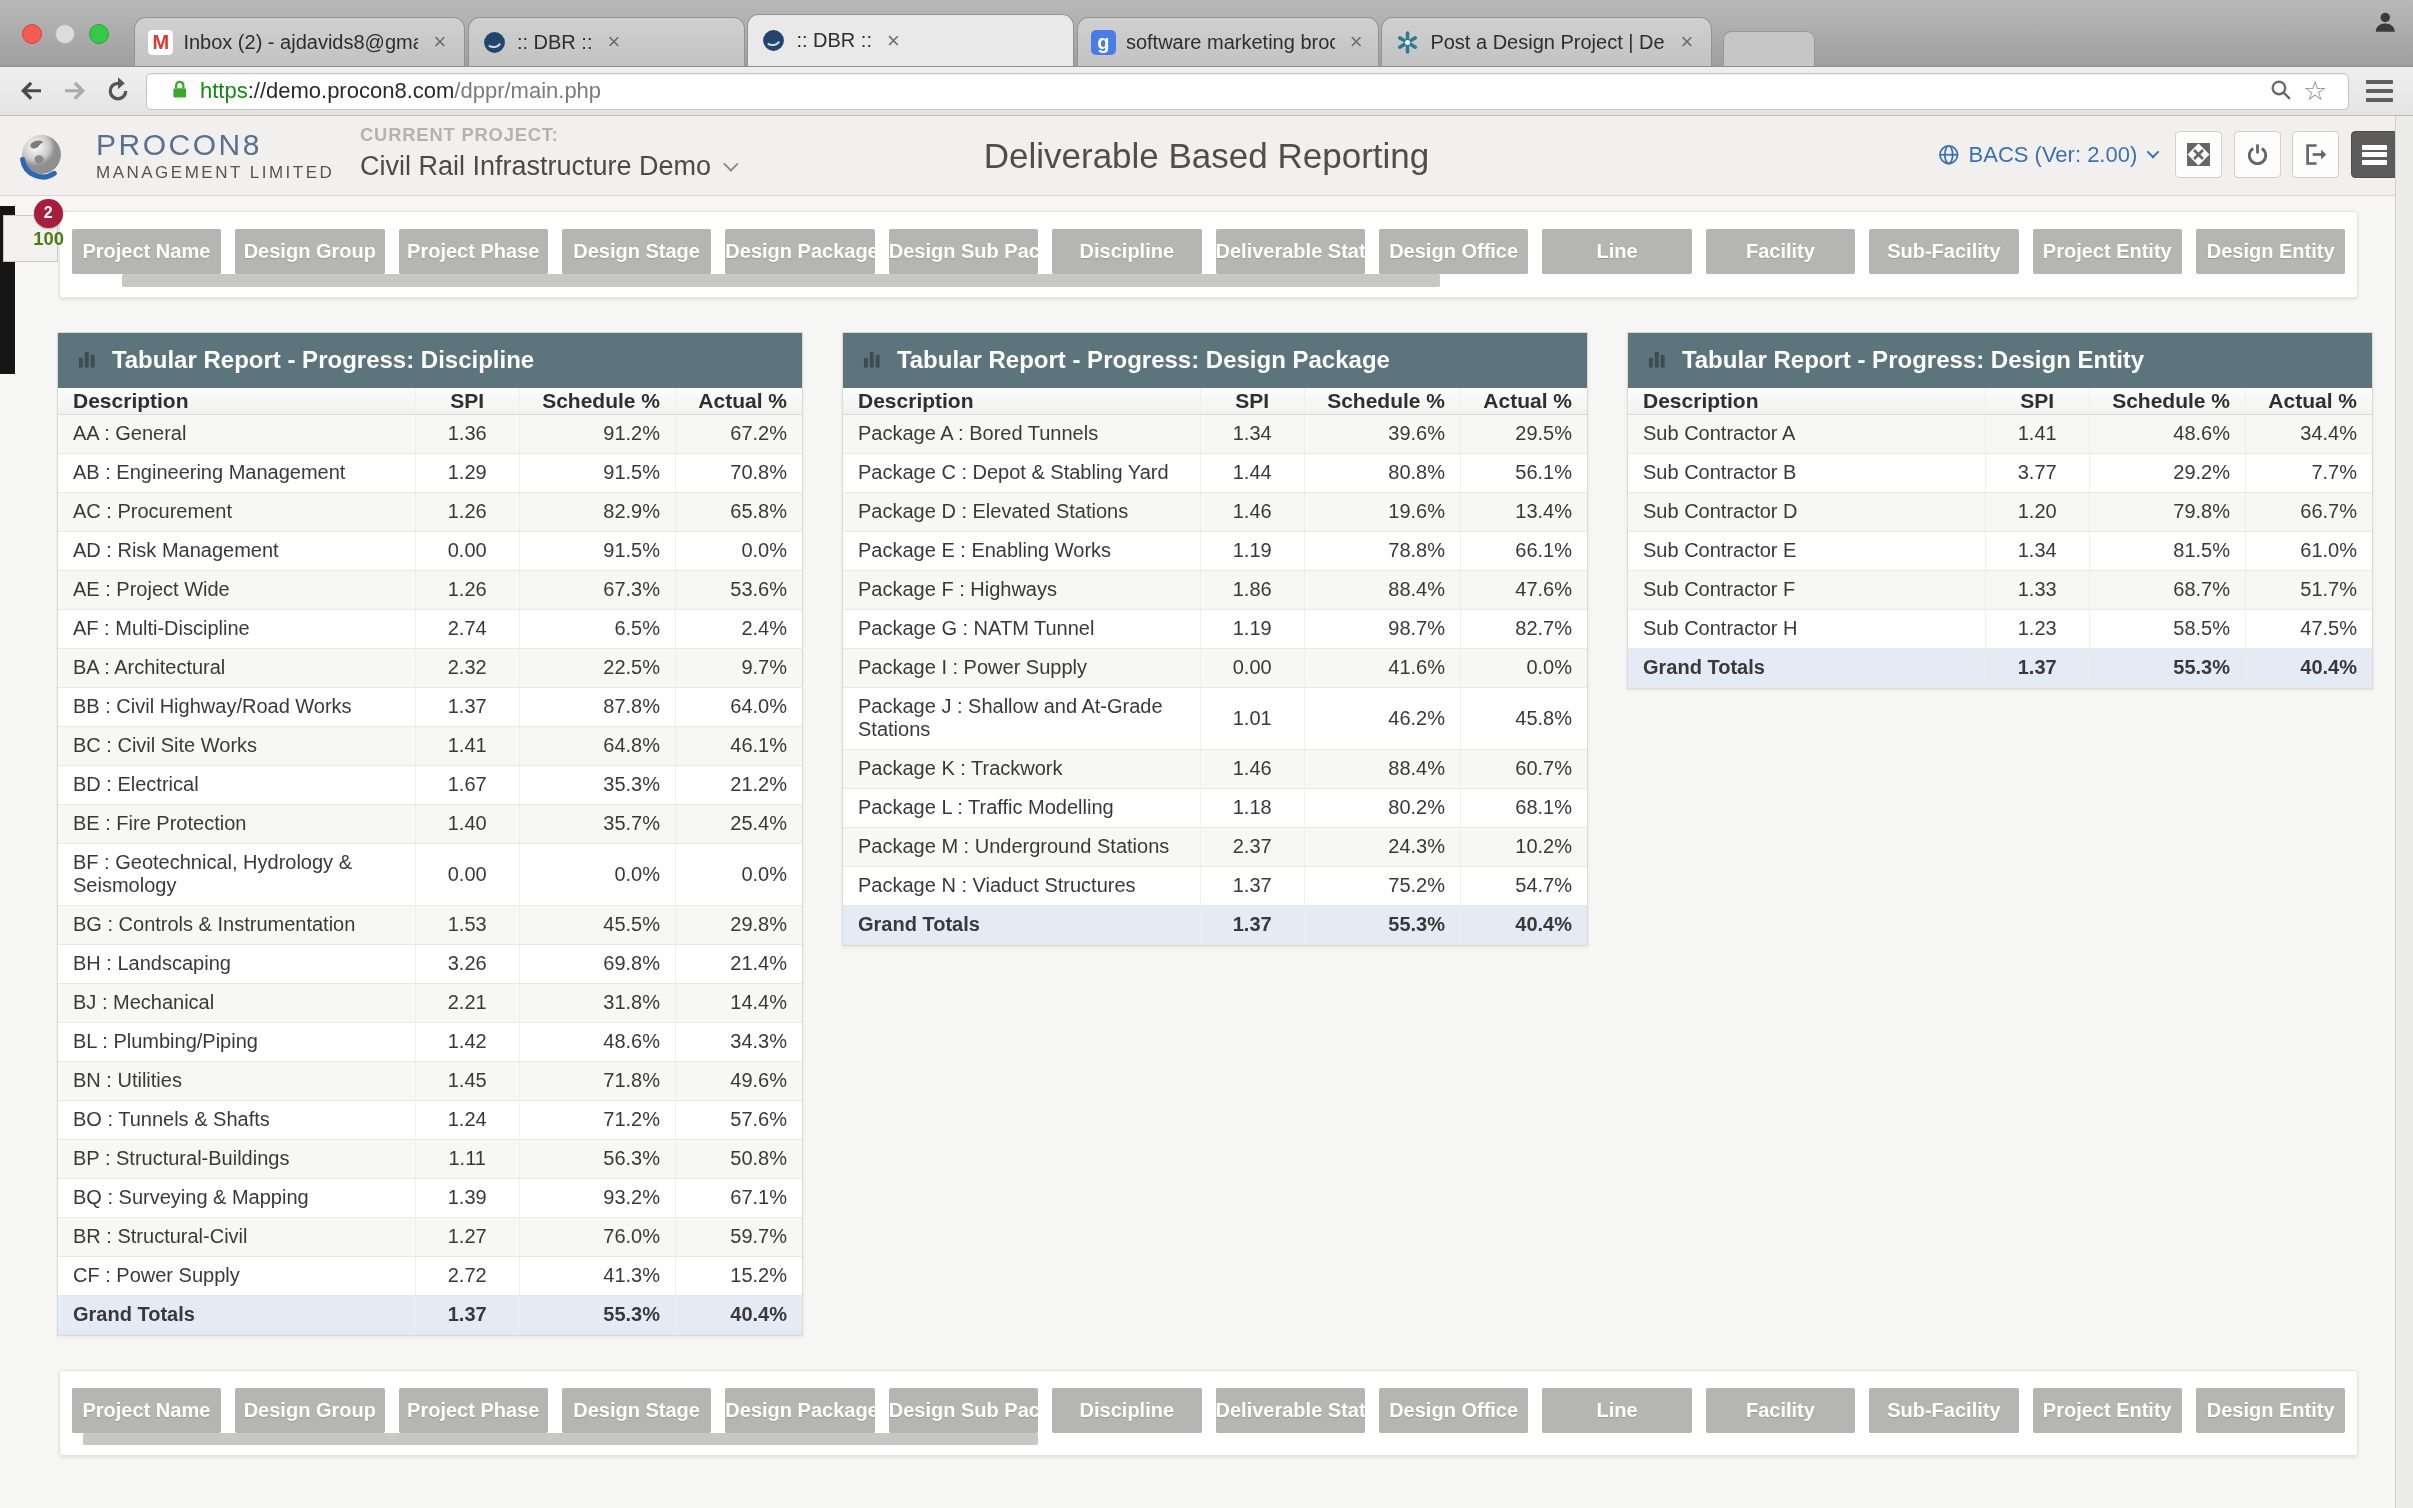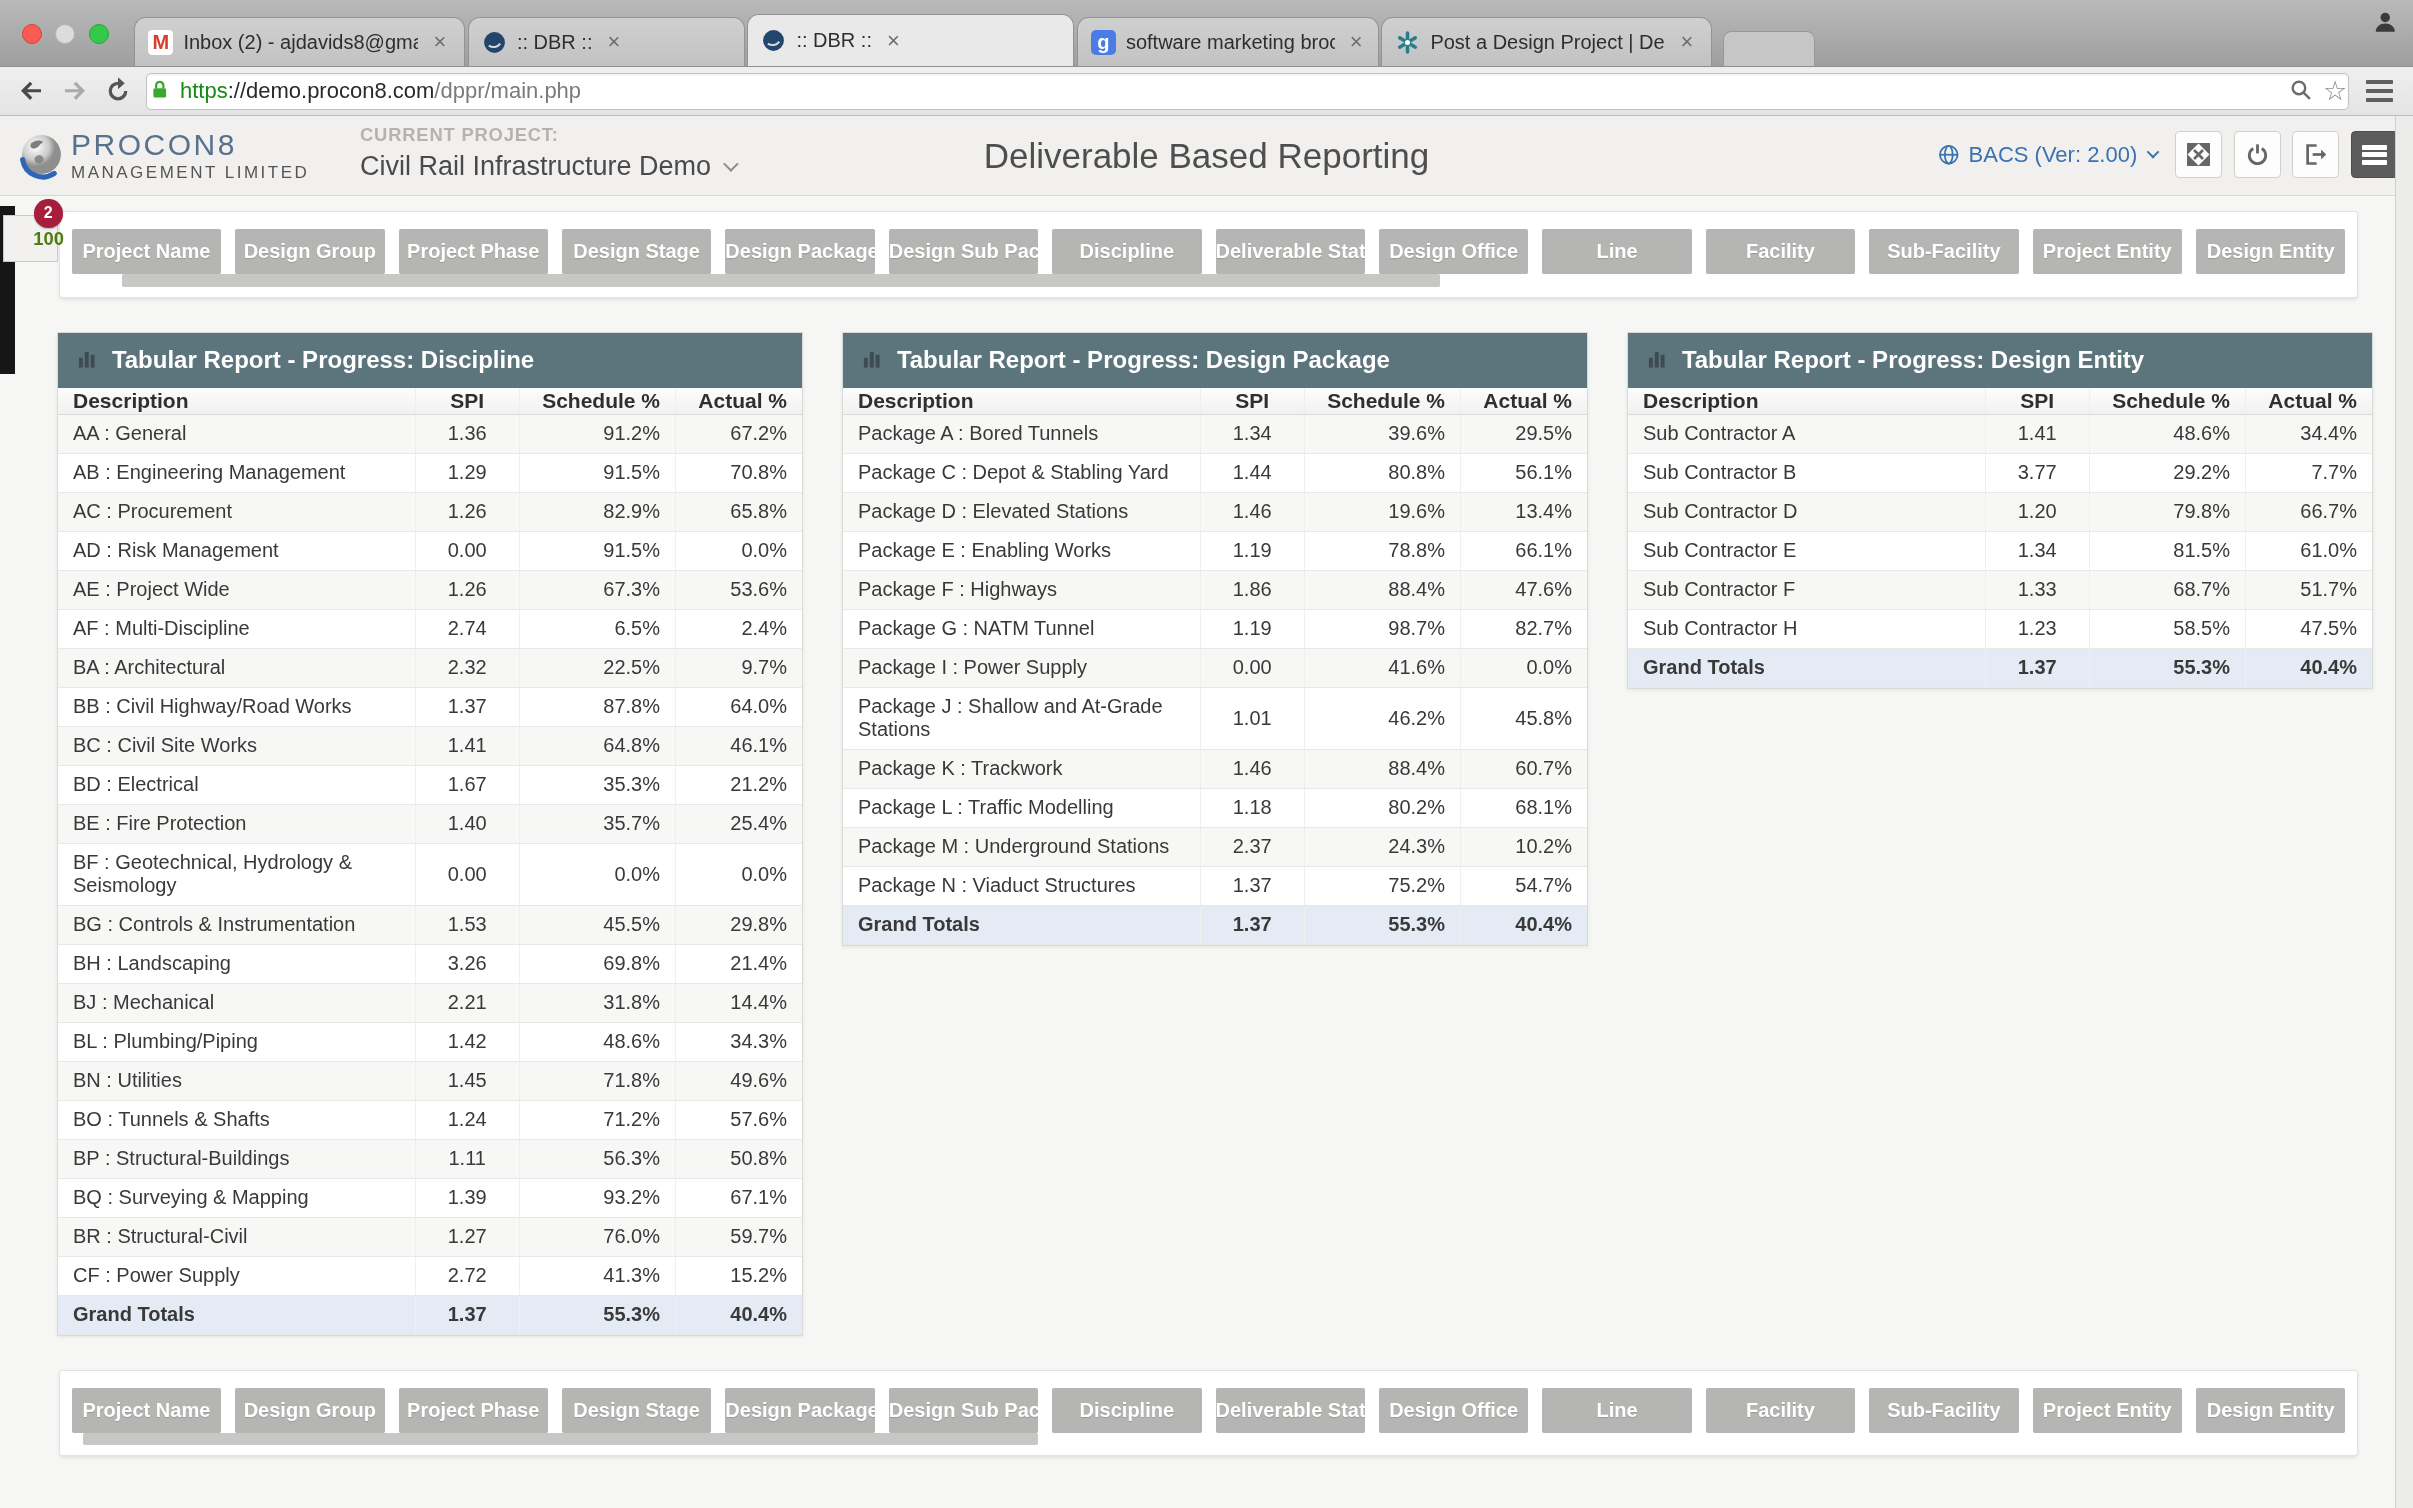--- a/index.html
+++ b/index.html
@@ -23,33 +23,33 @@
   .tab-close { font-size:22px; color:#6d6d6d; margin-left:5px; line-height:1; }
   .favicon { width:25px; height:25px; flex:none; display:flex; align-items:center; justify-content:center; border-radius:4.2px; font-weight:bold; }
   .fav-gmail { background:#fff; color:#d93c2a; font-size:20px; }
   .fav-google { background:#4a7ce8; color:#fff; font-size:20px; border-radius:5px; }
   .fav-plain { background:transparent; }
   .newtab-stub { width:92px; height:35px; background:#c6c6c6; border:0.8px solid #979797; border-bottom:none; border-radius:8.4px 8.4px 0 0; margin-left:8.4px; margin-bottom:0; }
   .profile { position:absolute; right:13.4px; top:8.4px; }
 
   .toolbar { height:49px; background:linear-gradient(#efefef,#e4e4e4); border-bottom:0.8px solid #bdbdbd; display:flex; align-items:center; padding:0 15px; gap:11.7px; }
   .tool-icon { width:32px; height:32px; display:flex; align-items:center; justify-content:center; }
-  .omnibox { flex:1; height:37px; background:#fff; border:0.8px solid #c3c3c3; border-radius:5px; display:flex; align-items:center; padding:0 1px; gap:8.4px; box-shadow:inset 0 0.8px 1.7px rgba(0,0,0,.08); }
+  .omnibox { flex:1; height:37px; background:#fff; border:0.8px solid #c3c3c3; border-radius:5px; display:flex; align-items:center; padding:0 21px; gap:8.4px; box-shadow:inset 0 0.8px 1.7px rgba(0,0,0,.08); }
   .url { font-size:22px; white-space:nowrap; overflow:hidden; flex:1; }
   .url .scheme { color:#148a12; }
   .url .host { color:#2a2a2a; }
   .url .path { color:#7b7b7b; }
   .omni-right { display:flex; align-items:center; gap:10px; }
   .star-glyph { font-size:27px; color:#8a8a8a; line-height:1; }
   .chrome-menu { display:flex; flex-direction:column; gap:5px; padding:5px; }
   .chrome-menu i { display:block; width:27px; height:4.2px; background:#5f5f5f; border-radius:0.8px; }
 
   
   .app-header { position:relative; height:80px; background:#f1f0ee; border-bottom:0.8px solid #d8d7d4; }
-  .logo { position:absolute; left:17px; top:11.7px; display:flex; align-items:center; gap:5px; }
+  .logo { position:absolute; left:17px; top:11.7px; display:flex; align-items:center; gap:30px; }
   .logo-name { font-size:30px; letter-spacing:2.5px; color:#58718f; font-weight:400; }
   .logo-sub { font-size:17px; letter-spacing:2.5px; color:#555; margin-top:1.7px; }
   .proj { position:absolute; left:360px; top:8.4px; }
   .proj-label { font-size:18.4px; font-weight:bold; color:#b5b3b0; letter-spacing:0.8px; }
   .proj-name { font-size:27px; color:#4a4a4a; margin-top:5px; display:flex; align-items:center; gap:11.7px; }
   .chev { width:11px; height:11px; border-right:2.5px solid #8a8a8a; border-bottom:2.5px solid #8a8a8a; transform:rotate(45deg) translateY(-3.4px); display:inline-block; }
   .page-title { position:absolute; left:0; right:0; top:20px; text-align:center; font-size:35px; font-weight:300; color:#4e4e4e; }
   .hdr-right { position:absolute; right:15px; top:15px; display:flex; align-items:center; gap:11.7px; }
   .version { display:flex; align-items:center; gap:8.4px; color:#3a72b0; font-size:22px; margin-right:8.4px; }
   .version .chev { border-color:#3a72b0; width:9.2px; height:9.2px; }

